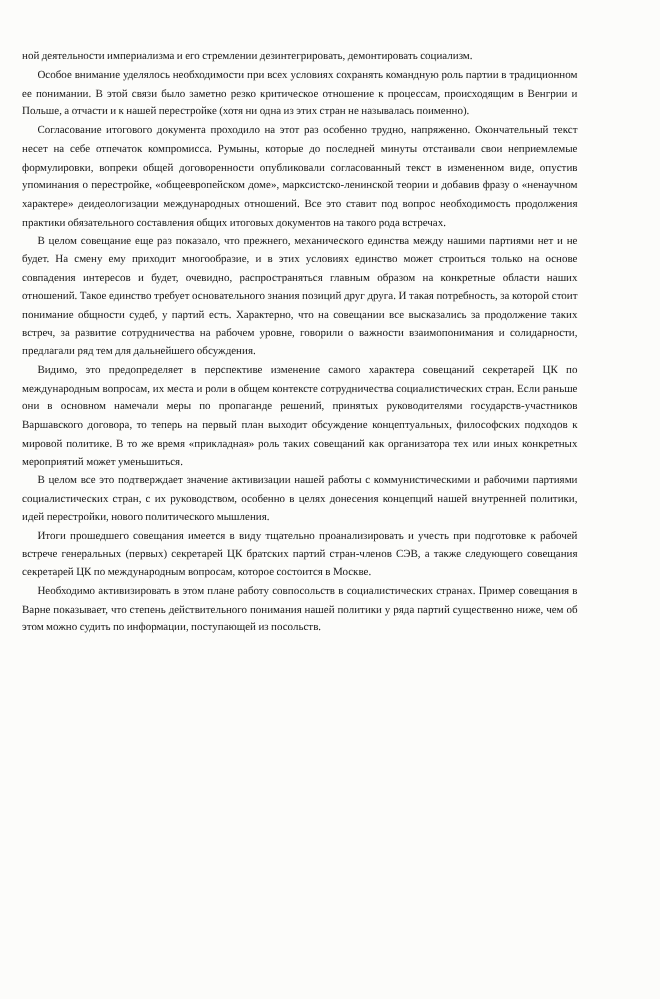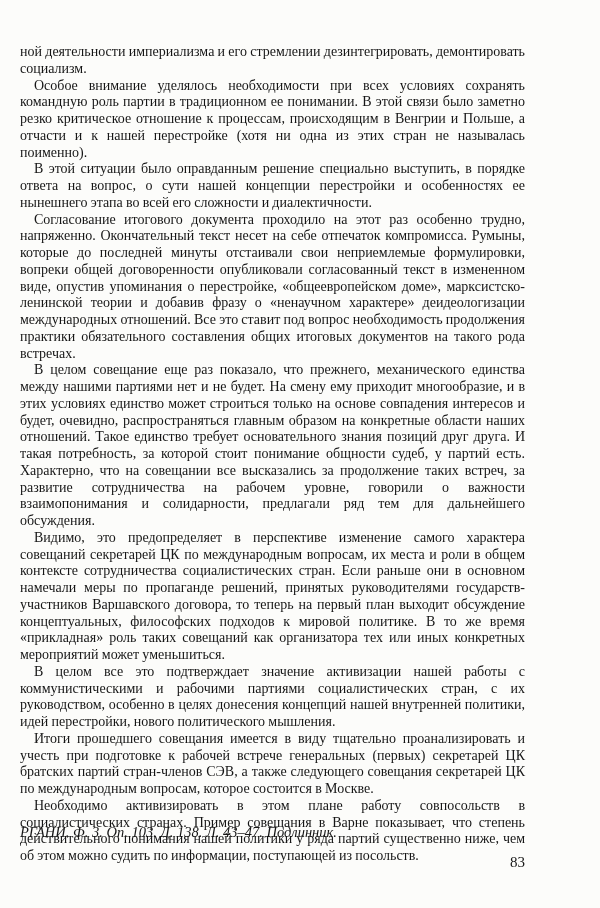--- a/index.html
+++ b/index.html
@@ -20,21 +20,21 @@
     inset: 0;
   }
   .text-block {
     position: absolute;
     left: 20px;
     top: 44px;
     width: 505px;
   }
   .para {
     margin: 0;
-    font-size: 14px;
+    font-size: 10px;
     line-height: 16.75px;
     text-align: justify;
     text-indent: 14px;
     word-spacing: -0.3px;
     font-family: Liberation Serif, serif;
   }
   .para.no-indent {
     text-indent: 0;
   }
   .signature {
@@ -63,26 +63,23 @@
   }
 </style>
 </head>
 <body>
 
 <div class="page">
 
   <div class="text-block">
     <p class="para no-indent">ной деятельности империализма и его стремлении дезинтегрировать, демонтировать социализм.</p>
     <p class="para">Особое внимание уделялось необходимости при всех условиях сохранять командную роль партии в традиционном ее понимании. В этой связи было заметно резко критическое отношение к процессам, происходящим в Венгрии и Польше, а отчасти и к нашей перестройке (хотя ни одна из этих стран не называлась поименно).</p>
-    <p class="para">В этой ситуации было оправданным решение специально выступить, в порядке ответа на вопрос, о сути нашей концепции перестройки и особенностях ее нынешнего этапа во всей его сложности и диалектичности.</p>
     <p class="para">Согласование итогового документа проходило на этот раз особенно трудно, напряженно. Окончательный текст несет на себе отпечаток компромисса. Румыны, которые до последней минуты отстаивали свои неприемлемые формулировки, вопреки общей договоренности опубликовали согласованный текст в измененном виде, опустив упоминания о перестройке, «общеевропейском доме», марксистско-ленинской теории и добавив фразу о «ненаучном характере» деидеологизации международных отношений. Все это ставит под вопрос необходимость продолжения практики обязательного составления общих итоговых документов на такого рода встречах.</p>
     <p class="para">В целом совещание еще раз показало, что прежнего, механического единства между нашими партиями нет и не будет. На смену ему приходит многообразие, и в этих условиях единство может строиться только на основе совпадения интересов и будет, очевидно, распространяться главным образом на конкретные области наших отношений. Такое единство требует основательного знания позиций друг друга. И такая потребность, за которой стоит понимание общности судеб, у партий есть. Характерно, что на совещании все высказались за продолжение таких встреч, за развитие сотрудничества на рабочем уровне, говорили о важности взаимопонимания и солидарности, предлагали ряд тем для дальнейшего обсуждения.</p>
     <p class="para">Видимо, это предопределяет в перспективе изменение самого характера совещаний секретарей ЦК по международным вопросам, их места и роли в общем контексте сотрудничества социалистических стран. Если раньше они в основном намечали меры по пропаганде решений, принятых руководителями государств-участников Варшавского договора, то теперь на первый план выходит обсуждение концептуальных, философских подходов к мировой политике. В то же время «прикладная» роль таких совещаний как организатора тех или иных конкретных мероприятий может уменьшиться.</p>
     <p class="para">В целом все это подтверждает значение активизации нашей работы с коммунистическими и рабочими партиями социалистических стран, с их руководством, особенно в целях донесения концепций нашей внутренней политики, идей перестройки, нового политического мышления.</p>
     <p class="para">Итоги прошедшего совещания имеется в виду тщательно проанализировать и учесть при подготовке к рабочей встрече генеральных (первых) секретарей ЦК братских партий стран-членов СЭВ, а также следующего совещания секретарей ЦК по международным вопросам, которое состоится в Москве.</p>
     <p class="para">Необходимо активизировать в этом плане работу совпосольств в социалистических странах. Пример совещания в Варне показывает, что степень действительного понимания нашей политики у ряда партий существенно ниже, чем об этом можно судить по информации, поступающей из посольств.</p>
   </div>
 
-  <p class="citation">РГАНИ. Ф. 3. Оп. 103. Д. 138. Л. 43–47. Подлинник.</p>
 
-  <div class="page-number">83</div>
 
 </div>
 
 </body></html>

